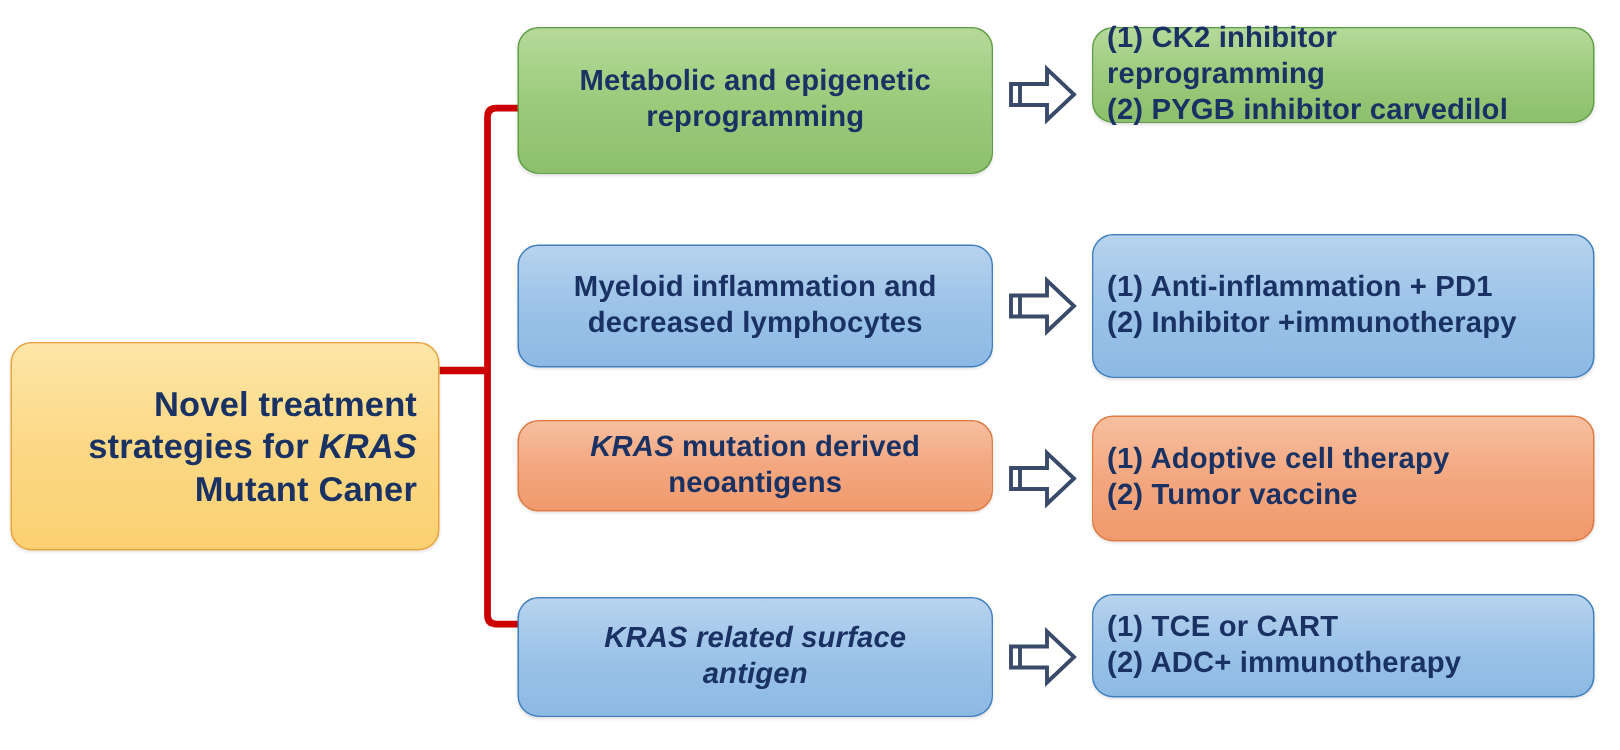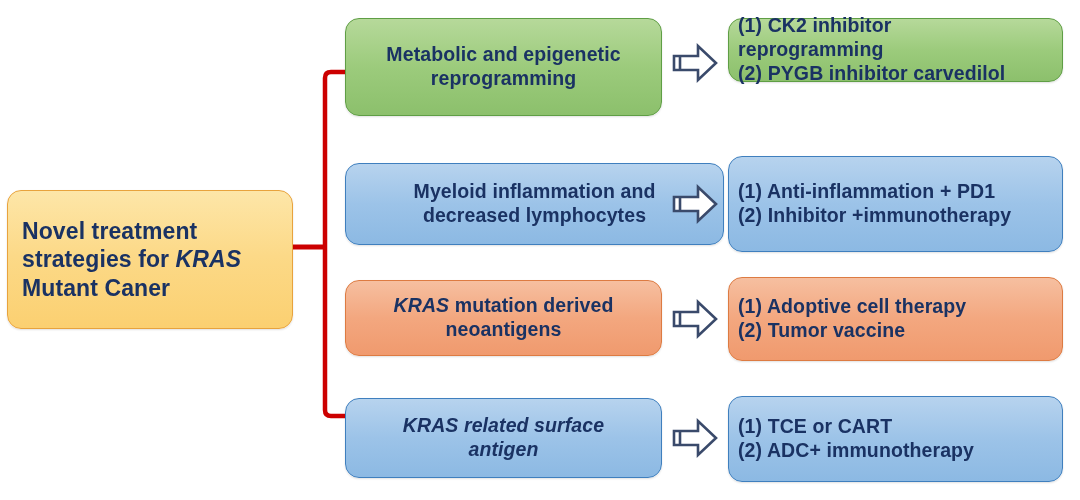--- a/index.html
+++ b/index.html
@@ -26,22 +26,23 @@
     display: flex;
     align-items: center;
     color: #1a3263;
     font-weight: bold;
     line-height: 1.22;
     letter-spacing: .1px;
   }
   .box .txt { width: 100%; }
 
   .center-box {
-    text-align: left;
+    text-align: right;
     justify-content: center;
+    margin-top: 38px;
   }
   .left-box {
     text-align: center;
     justify-content: center;
   }
   .right-box {
     text-align: left;
     justify-content: flex-start;
   }
 
@@ -123,40 +124,40 @@
   </svg>
 
   <div class="box right-box theme-green" style="left:728px; top:18px; width:335px; height:64px; font-size:19.5px; padding:0 9px;">
     <div class="txt">
       <div>(1) CK2 inhibitor</div>
       <div>reprogramming</div>
       <div>(2) PYGB inhibitor carvedilol</div>
     </div>
   </div>
 
-  <div class="box left-box theme-blue" style="left:345px; top:163px; width:379px; height:82px; font-size:19.5px; padding:0 12px;">
+  <div class="box left-box theme-blue" style="left:345px; top:163px; width:317px; height:82px; font-size:19.5px; padding:0 12px;">
     <div class="txt">
       <div>Myeloid inflammation and</div>
       <div>decreased lymphocytes</div>
     </div>
   </div>
 
   <svg class="arrow-icon" style="left:672px; top:182px;" viewBox="0 0 46 44" xmlns="http://www.w3.org/2000/svg">
     <path d="M2 15 H26 V5 L44 22 L26 39 V29 H2 Z" fill="#ffffff" stroke="#3a4a6b" stroke-width="2.6" stroke-linejoin="miter"></path>
     <path d="M8 15 V29" stroke="#3a4a6b" stroke-width="2.6"></path>
   </svg>
 
   <div class="box right-box theme-blue" style="left:728px; top:156px; width:335px; height:96px; font-size:19.5px; padding:0 9px;">
     <div class="txt">
       <div>(1)  Anti-inflammation + PD1</div>
       <div>(2)  Inhibitor +immunotherapy</div>
     </div>
   </div>
 
-  <div class="box left-box theme-orange" style="left:345px; top:280px; width:317px; height:76px; font-size:19.5px; padding:0 12px;">
+  <div class="box left-box theme-orange" style="left:345px; top:280px; width:317px; height:61px; font-size:19.5px; padding:0 12px;">
     <div class="txt">
       <div><span class="em">KRAS</span> mutation derived</div>
       <div>neoantigens</div>
     </div>
   </div>
 
   <svg class="arrow-icon" style="left:672px; top:297px;" viewBox="0 0 46 44" xmlns="http://www.w3.org/2000/svg">
     <path d="M2 15 H26 V5 L44 22 L26 39 V29 H2 Z" fill="#ffffff" stroke="#3a4a6b" stroke-width="2.6" stroke-linejoin="miter"></path>
     <path d="M8 15 V29" stroke="#3a4a6b" stroke-width="2.6"></path>
   </svg>
@@ -173,20 +174,20 @@
       <div>KRAS related surface</div>
       <div>antigen</div>
     </div>
   </div>
 
   <svg class="arrow-icon" style="left:672px; top:416px;" viewBox="0 0 46 44" xmlns="http://www.w3.org/2000/svg">
     <path d="M2 15 H26 V5 L44 22 L26 39 V29 H2 Z" fill="#ffffff" stroke="#3a4a6b" stroke-width="2.6" stroke-linejoin="miter"></path>
     <path d="M8 15 V29" stroke="#3a4a6b" stroke-width="2.6"></path>
   </svg>
 
-  <div class="box right-box theme-blue" style="left:728px; top:396px; width:335px; height:86px; font-size:19.5px; padding:0 9px;">
+  <div class="box right-box theme-blue" style="left:728px; top:396px; width:335px; height:69px; font-size:19.5px; padding:0 9px;">
     <div class="txt">
       <div>(1)  TCE or CART</div>
       <div>(2)  ADC+ immunotherapy</div>
     </div>
   </div>
 
 </div>
 
 </body></html>

